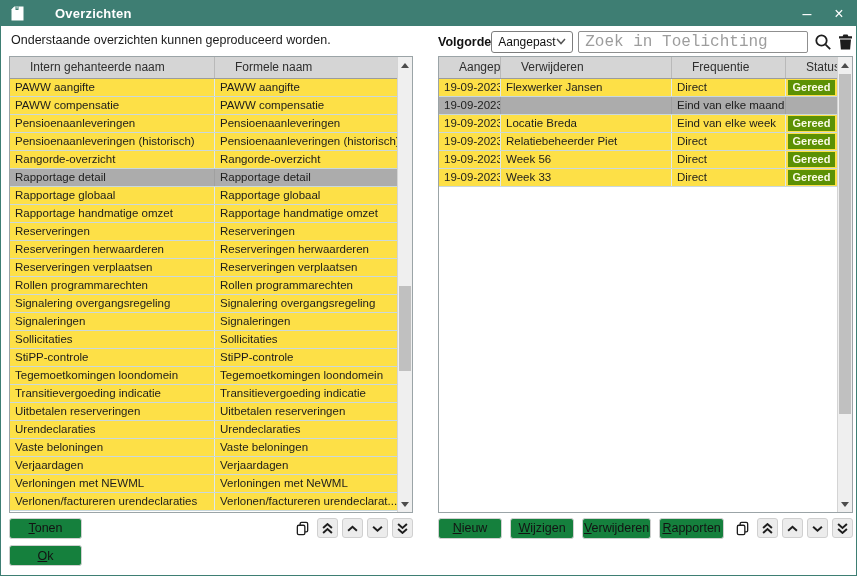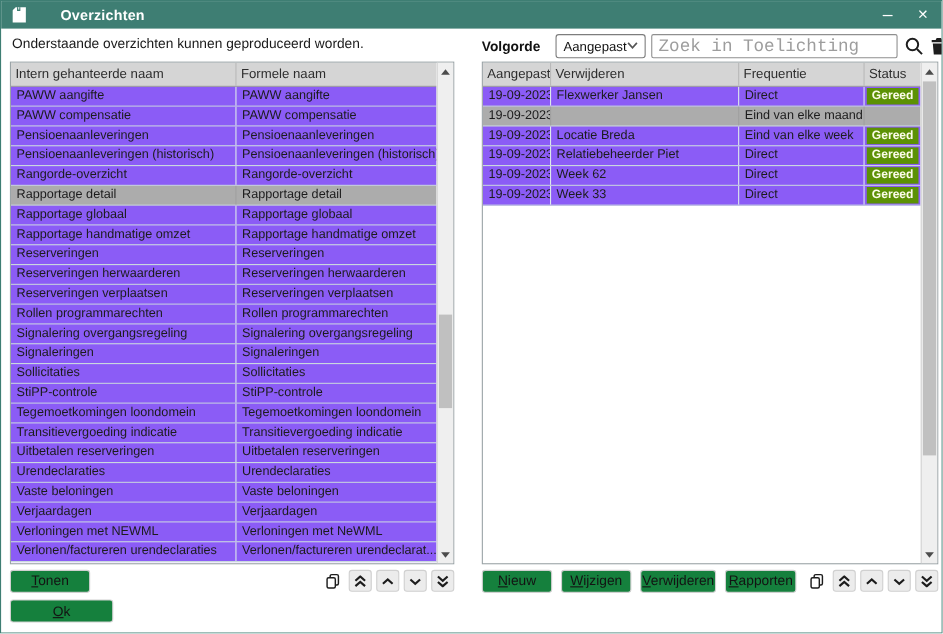--- a/index.html
+++ b/index.html
@@ -13,24 +13,24 @@
   .titlebar .title { font-size:13px; font-weight:bold; letter-spacing:.2px; }
   .titlebar .win-controls { margin-left:auto; display:flex; align-items:center; gap:18px; }
   .winbtn { color:#fff; font-size:16px; line-height:16px; cursor:default; width:14px; text-align:center; }
 
   .intro { position:absolute; left:10px; top:32px; font-size:12.5px; color:#1a1a1a; }
 
   
   .tbl { position:absolute; background:#fff; border:1px solid #9ba4a7; }
   .tbl-inner { position:absolute; left:0; top:0; right:15px; bottom:0; overflow:hidden; }
   .thead { display:grid; height:22px; background:#d5d5d5; border-bottom:1px solid #9c9c9c; }
-  .thead .hcell { font-size:12px; color:#2e2e2e; padding:0 4px; line-height:21px; border-right:1px solid #b9b9b9;
+  .thead .hcell { font-size:12px; color:#2e2e2e; padding:0 20px; line-height:21px; border-right:1px solid #b9b9b9;
     overflow:hidden; white-space:nowrap; }
   .thead .hcell:last-child { border-right:none; }
-  .row { display:grid; height:18px; background:#8b5cf6; border-bottom:1px solid #c9d8de; }
+  .row { display:grid; height:18px; background:#fde047; border-bottom:1px solid #c9d8de; }
   .row .cell { font-size:11.5px; color:#1c1c1c; padding:0 5px; line-height:17px; border-right:1px solid #dde8ec;
     overflow:hidden; white-space:nowrap; }
   .row .cell:last-child { border-right:none; }
   .row.selected { background:#acacac; }
   .row.selected .cell { border-right-color:#a0a0a0; border-bottom-color:#9e9e9e; }
 
   .ltable { left:8px; top:55px; width:404px; height:457px; }
   .ltable .thead, .ltable .row { grid-template-columns:205px 1fr; }
   .rtable { left:437px; top:55px; width:415px; height:457px; }
   .rtable .thead, .rtable .row { grid-template-columns:62px 171px 114px 1fr; }
@@ -45,39 +45,39 @@
   .sb-btn { position:absolute; left:0; right:0; height:16px; display:flex; align-items:center; justify-content:center; }
   .sb-btn.up { top:0; } .sb-btn.down { bottom:0; }
   .tri-up { width:0; height:0; border-left:4px solid transparent; border-right:4px solid transparent; border-bottom:5px solid #4c4c4c; }
   .tri-down { width:0; height:0; border-left:4px solid transparent; border-right:4px solid transparent; border-top:5px solid #4c4c4c; }
   .sb-thumb { position:absolute; left:1px; right:1px; background:#c0c0c0; }
   .ltable .sb-thumb { top:229px; height:85px; }
   .rtable .sb-thumb { top:17px; height:340px; }
 
   
   .rtoolbar { position:absolute; left:437px; top:29px; width:415px; height:23px; display:flex; align-items:center; }
-  .rtoolbar .lbl { font-size:12.5px; font-weight:bold; color:#111; margin-right:14px; }
+  .rtoolbar .lbl { font-size:12.5px; font-weight:bold; color:#111; }
   .selectbox { width:82px; height:22px; border:1px solid #7d7d7d; border-radius:3px; background:#fff;
     display:flex; align-items:center; padding:0 6px; font-size:12px; color:#111; margin-right:5px; }
   .selectbox .chev { margin-left:auto; display:flex; }
   .searchbox { flex:1; height:22px; border:1px solid #8f8f8f; border-radius:2px; padding:0 6px; font-size:16px;
     color:#6d28d9; font-family:Liberation Mono, monospace; outline:none; }
   .searchbox::placeholder { color:#9d9d9d; }
   .tool-ic { margin-left:6px; display:flex; align-items:center; cursor:default; }
 
   
   .btnrow { position:absolute; height:22px; display:flex; align-items:center; }
   .btnrow.left { left:8px; top:516px; width:404px; }
   .btnrow.right { left:437px; top:516px; width:415px; }
   .btn { min-width:64px; height:21px; background:#15803d; border:1px solid #d0d0d0; border-radius:3px;
     font-size:12.5px; color:#131313; padding:0 13px; display:flex; align-items:center; justify-content:center;
     font-family:"Liberation Sans",sans-serif; cursor:default; margin-right:8px; }
   .btn .ak { display:block; }
   .ak::first-letter { text-decoration:underline; }
-  .okbtn { position:absolute; left:8px; top:544px; width:94px; margin:0; }
+  .okbtn { position:absolute; left:8px; top:544px; width:73px; margin:0; }
   .tonenbtn { width:73px; }
 
   .icon-group { margin-left:auto; display:flex; align-items:center; gap:4px; }
   .iconbtn { width:21px; height:20px; background:#ececec; border:1px solid #d0d0d0; border-radius:3px;
     display:flex; align-items:center; justify-content:center; cursor:default; }
   .iconbtn.flat { background:transparent; border-color:transparent; }
 </style>
 </head>
 <body>
 
@@ -306,21 +306,21 @@
             <div class="cell">19-09-2023</div>
             <div class="cell">Relatiebeheerder Piet</div>
             <div class="cell">Direct</div>
             <div class="cell status-cell">
               <span class="badge badge-on">Gereed</span>
             </div>
           </div>
 
           <div class="row">
             <div class="cell">19-09-2023</div>
-            <div class="cell">Week 62</div>
+            <div class="cell">Week 56</div>
             <div class="cell">Direct</div>
             <div class="cell status-cell">
               <span class="badge badge-on">Gereed</span>
             </div>
           </div>
 
           <div class="row">
             <div class="cell">19-09-2023</div>
             <div class="cell">Week 33</div>
             <div class="cell">Direct</div>

